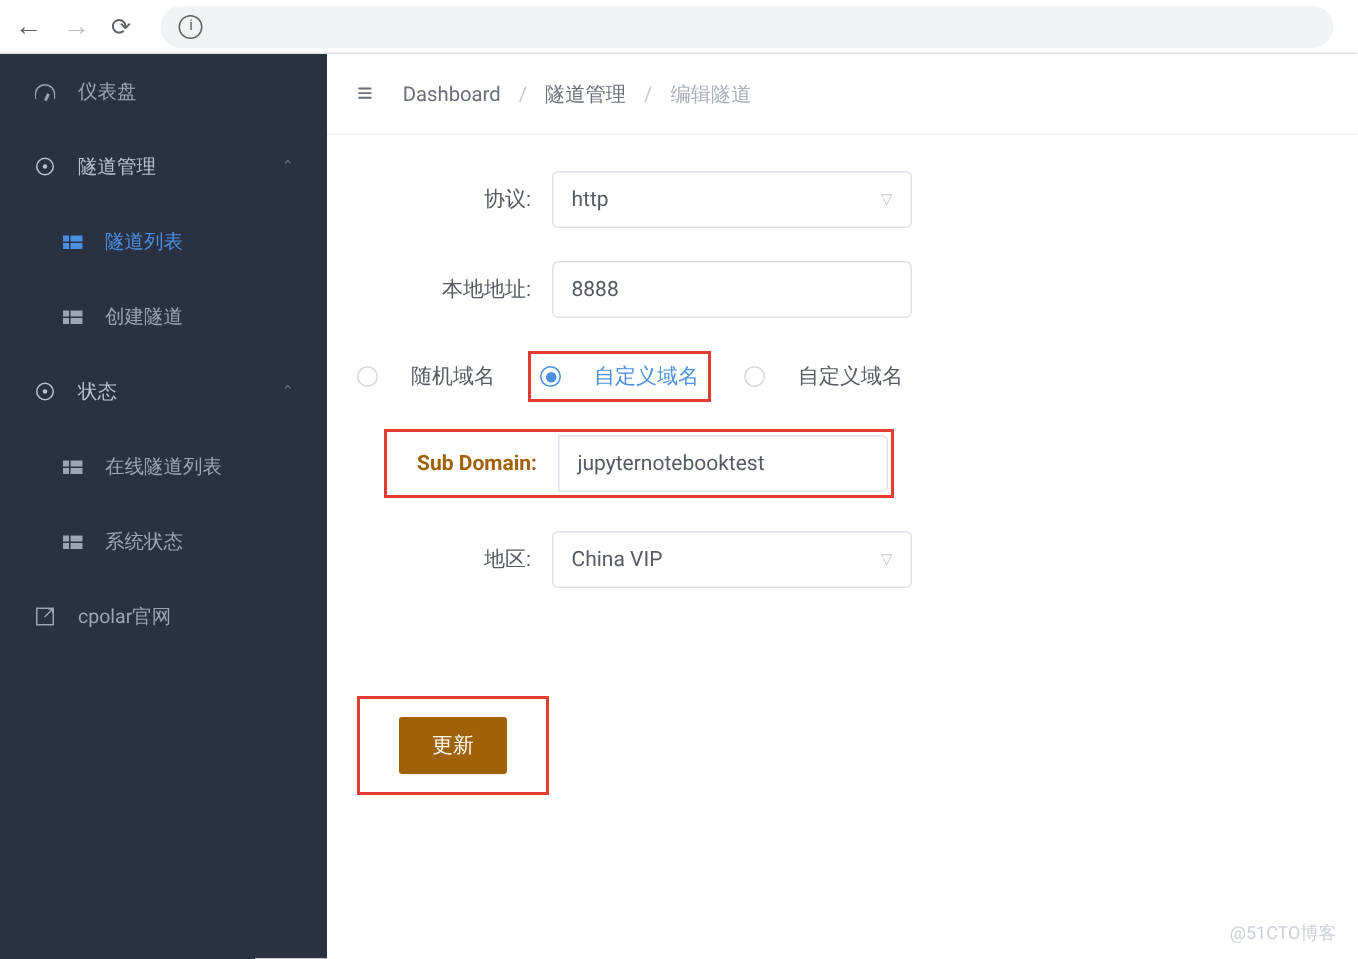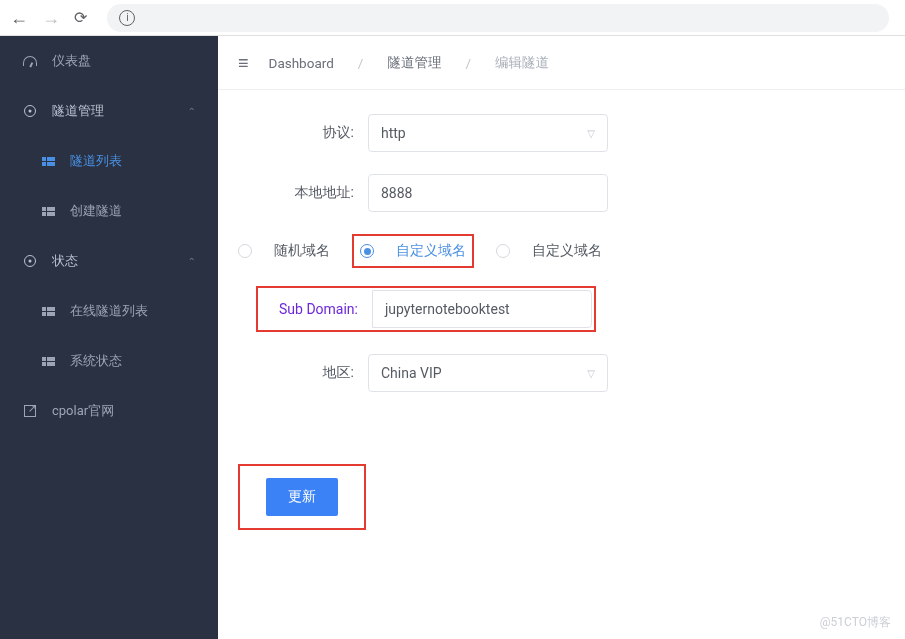--- a/index.html
+++ b/index.html
@@ -29,38 +29,38 @@
     .circle-icon { width: 12px; height: 12px; border: 1.5px solid currentColor; border-radius: 50%; position: relative; }
     .circle-icon::after { content: ''; position: absolute; width: 3px; height: 3px; background: currentColor; border-radius: 50%; left: 50%; top: 50%; transform: translate(-50%,-50%); }
     .grid-icon { display: grid; grid-template-columns: 4px 8px; grid-template-rows: 4px 4px; gap: 1px; }
     .grid-icon span { background: currentColor; }
     .ext-icon { width: 12px; height: 12px; border: 1.5px solid currentColor; position: relative; }
     .ext-icon::after { content: '↗'; position: absolute; font-size: 11px; top: -4px; right: -2px; }
     
     .content { flex: 1; background: #fff; }
     .topbar { height: 54px; display: flex; align-items: center; padding: 0 20px; border-bottom: 1px solid #eeeff1; gap: 20px; }
     .menu-toggle { font-size: 18px; color: #6a6f7a; cursor: pointer; }
-    .breadcrumb { font-size: 13.5px; color: #6a6f7a; display: flex; align-items: center; gap: 24px; }
+    .breadcrumb { font-size: 13.5px; color: #6a6f7a; display: flex; align-items: center; gap: 12px; }
     .breadcrumb .sep { color: #c4c7cd; }
     .breadcrumb .current { color: #aab0ba; }
     
     .form-area { padding: 24px 20px; }
     .form-row { display: flex; align-items: center; margin-bottom: 22px; }
     .form-label { width: 130px; text-align: right; font-size: 14px; color: #555a63; padding-right: 14px; }
     .form-control { width: 240px; height: 38px; border: 1px solid #dfe3e9; border-radius: 4px; padding: 0 12px; font-size: 14px; color: #555a63; display: flex; align-items: center; justify-content: space-between; background: #fff; }
     .form-control .chev { color: #bfc5cd; font-size: 10px; }
     .radio-group { display: flex; align-items: center; gap: 22px; font-size: 14px; }
     .radio-opt { display: flex; align-items: center; gap: 22px; cursor: pointer; color: #555a63; }
     .radio-opt .radio { width: 14px; height: 14px; border: 1px solid #d4d8dd; border-radius: 50%; display: flex; align-items: center; justify-content: center; }
     .radio-opt.selected { color: #4a90e2; }
     .radio-opt.selected .radio { border-color: #4a90e2; }
     .radio-opt.selected .radio::after { content: ''; width: 7px; height: 7px; background: #4a90e2; border-radius: 50%; }
     .red-box { border: 2px solid #e33b32; padding: 6px; display: inline-flex; }
     .red-outline-row { border: 2px solid #e33b32; padding: 2px; display: inline-flex; align-items: center; }
-    .btn-update { padding: 10px 22px; background: #3b82f6; color: #fff; border: none; font-size: 14px; border-radius: 2px; cursor: pointer; }
+    .btn-update { padding: 10px 22px; background: #a16207; color: #fff; border: none; font-size: 14px; border-radius: 2px; cursor: pointer; }
     .btn-wrap { border: 2px solid #e33b32; display: inline-block; padding: 12px 26px; margin-top: 50px; }
     .watermark { position: absolute; right: 14px; bottom: 8px; color: #cbcfd6; font-size: 12px; }
   </style>
 </head>
 <body>
 
 <div class="browser-bar">
   <span class="nav-arrow">←</span>
   <span class="nav-arrow disabled">→</span>
   <span class="reload-icon">⟳</span>
@@ -181,21 +181,21 @@
                 <span>自定义域名</span>
               </div>
           </div>
           <div class="radio-opt">
               <span class="radio"></span>
               <span>自定义域名</span>
             </div>
         </div>
       </div>
       <div class="red-outline-row" style="margin-left:18px;margin-bottom:22px;">
-        <div class="form-label" style="width:112px;font-weight:400;color:#6d28d9;">Sub Domain:</div>
+        <div class="form-label" style="width:112px;font-weight:700;color:#a16207;">Sub Domain:</div>
         <div class="form-control" style="width:220px;border-radius:0 4px 4px 0;">
             <span>jupyternotebooktest</span>
           </div>
       </div>
       <div class="form-row">
         <div class="form-label">地区:</div>
         <div class="form-control">
             <span>China VIP</span>
             <span class="chev">▽</span>
           </div>

